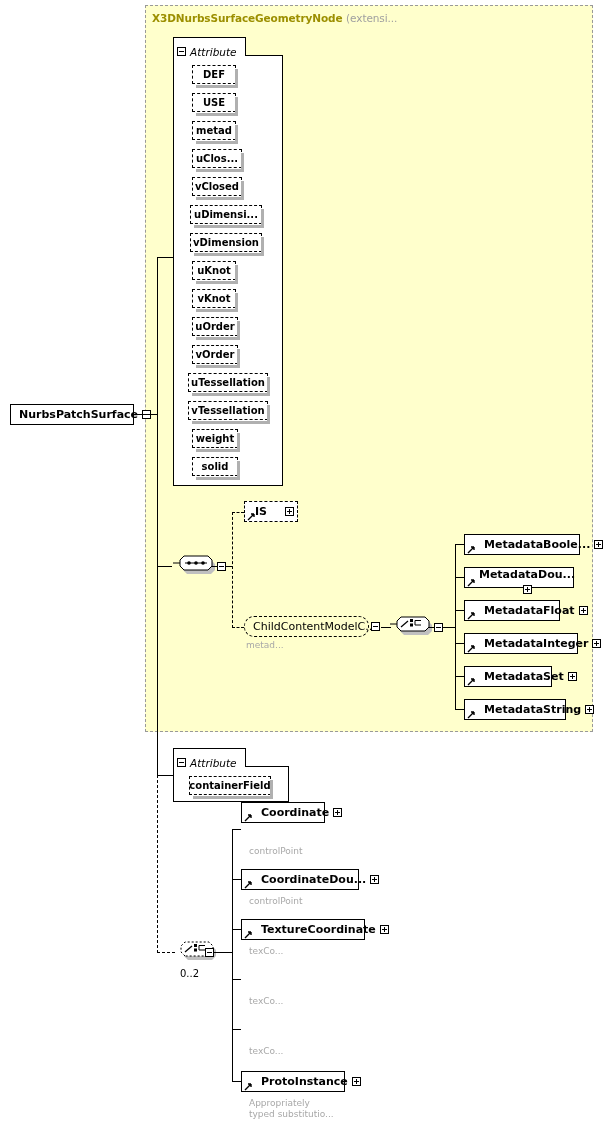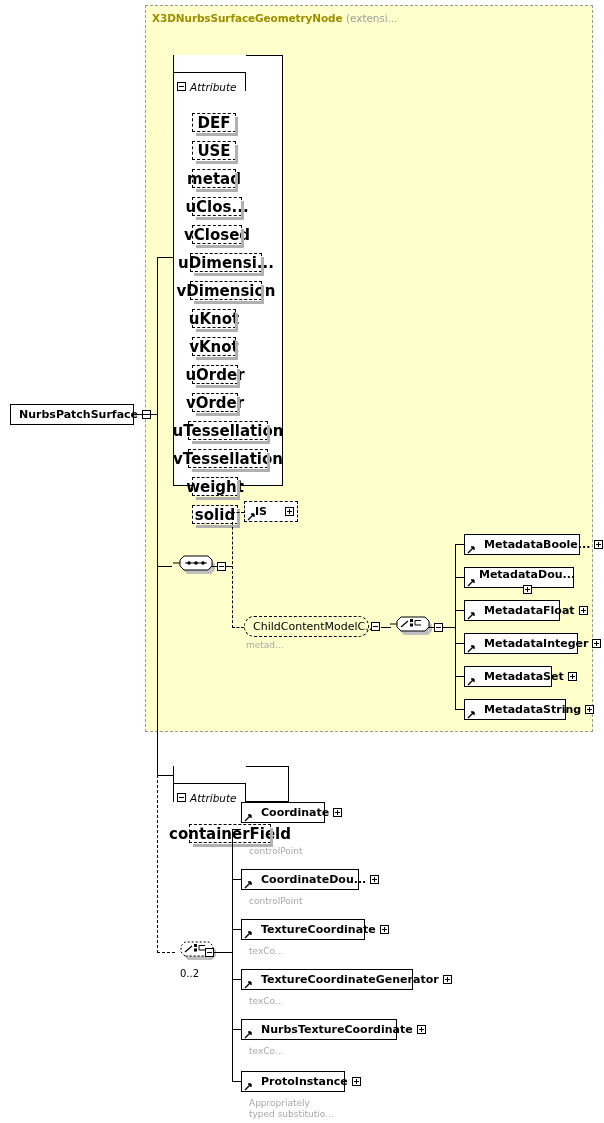--- a/index.html
+++ b/index.html
@@ -43,21 +43,20 @@
     border-bottom:none;
     box-sizing:border-box;
     display:flex;
     align-items:center;
     gap:4px;
     padding:9px 5px 0 3px;
     font-size:10.5px;
     font-style:italic;
     color:#000;
     white-space:nowrap;
-    margin-top:35px;
   }
   .attr-tab .lbl{font-style:italic;}
   
   .tab-mask{position:absolute;background:#ffffff;}
 
   
   .expander{
     width:9px;height:9px;
     border:1px solid #000;
     background:#fff;
@@ -75,23 +74,22 @@
   }
 
   
   .attr-item{
     position:absolute;
     height:19px;
     box-sizing:border-box;
     border:1px dashed #000000;
     background:#ffffff;
     display:flex;align-items:center;justify-content:center;
-    font-size:15px;font-weight:bold;color:#000;
+    font-size:10px;font-weight:bold;color:#000;
     white-space:nowrap;
-    margin-top:48px;
   }
   .attr-item::after{
     content:"";position:absolute;left:3px;top:19px;width:100%;height:3px;
     background:#b0b0b0;
   }
   .attr-item::before{
     content:"";position:absolute;left:100%;top:3px;width:3px;height:100%;
     background:#b0b0b0;
   }
 
@@ -374,36 +372,22 @@
 
   <div class="node" style="left:241px;top:919px;width:124px;justify-content:space-between;">
     <span class="nm">TextureCoordinate</span>
     <span class="expander plus"></span>
     <svg class="refarrow" viewBox="0 0 8 8">
         <path d="M1 7 L7 1 M7 1 L4 1 M7 1 L7 4" stroke="#000" stroke-width="1.4" fill="none"></path>
       </svg>
   </div>
   <div class="caption" style="left:249px;top:946px;">texCo...</div>
 
-  <div class="node" style="left:241px;top:969px;width:172px;justify-content:space-between;">
-    <span class="nm">TextureCoordinateGenerator</span>
-    <span class="expander plus"></span>
-    <svg class="refarrow" viewBox="0 0 8 8">
-        <path d="M1 7 L7 1 M7 1 L4 1 M7 1 L7 4" stroke="#000" stroke-width="1.4" fill="none"></path>
-      </svg>
-  </div>
   <div class="caption" style="left:249px;top:996px;">texCo...</div>
 
-  <div class="node" style="left:241px;top:1019px;width:156px;justify-content:space-between;">
-    <span class="nm">NurbsTextureCoordinate</span>
-    <span class="expander plus"></span>
-    <svg class="refarrow" viewBox="0 0 8 8">
-        <path d="M1 7 L7 1 M7 1 L4 1 M7 1 L7 4" stroke="#000" stroke-width="1.4" fill="none"></path>
-      </svg>
-  </div>
   <div class="caption" style="left:249px;top:1046px;">texCo...</div>
 
   <div class="node" style="left:241px;top:1071px;width:104px;justify-content:space-between;">
     <span class="nm">ProtoInstance</span>
     <span class="expander plus"></span>
     <svg class="refarrow" viewBox="0 0 8 8">
         <path d="M1 7 L7 1 M7 1 L4 1 M7 1 L7 4" stroke="#000" stroke-width="1.4" fill="none"></path>
       </svg>
   </div>
   <div class="caption" style="left:249px;top:1098px;white-space:pre-line;">Appropriately

